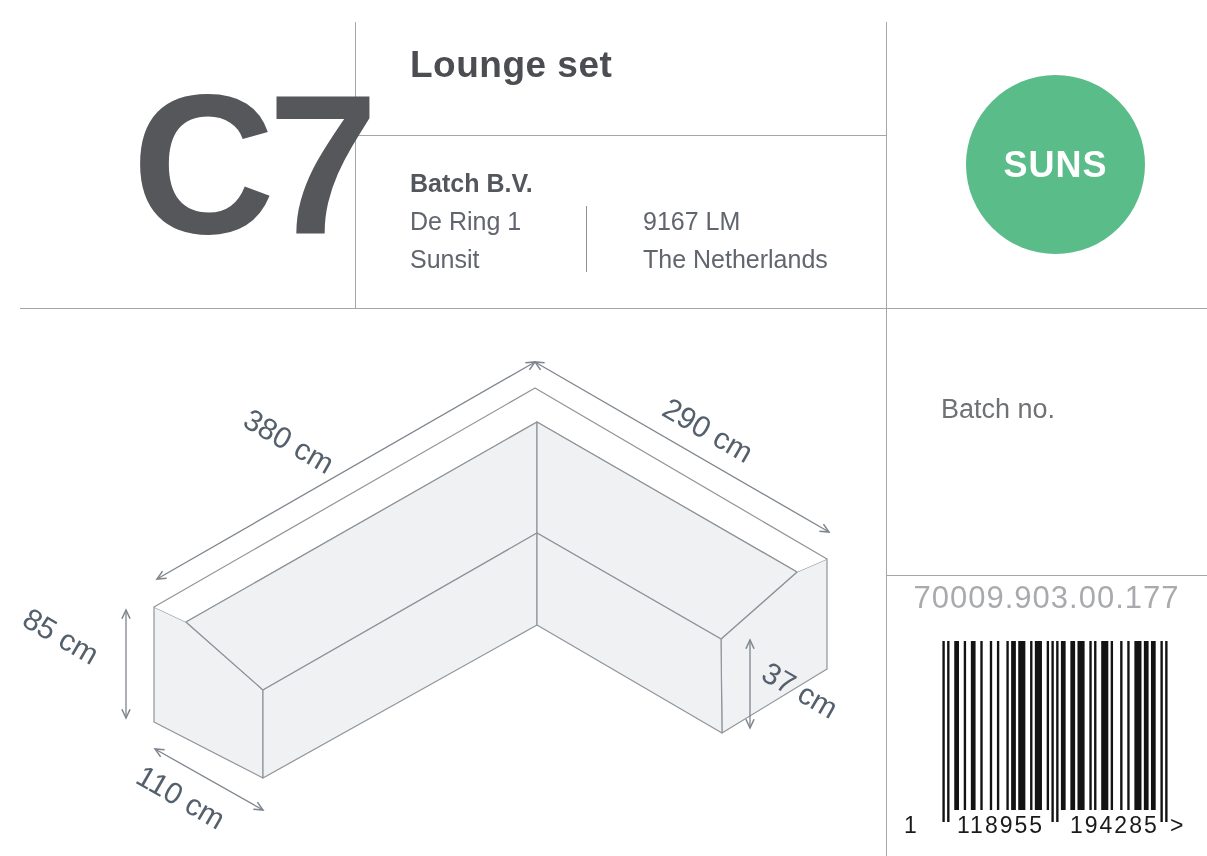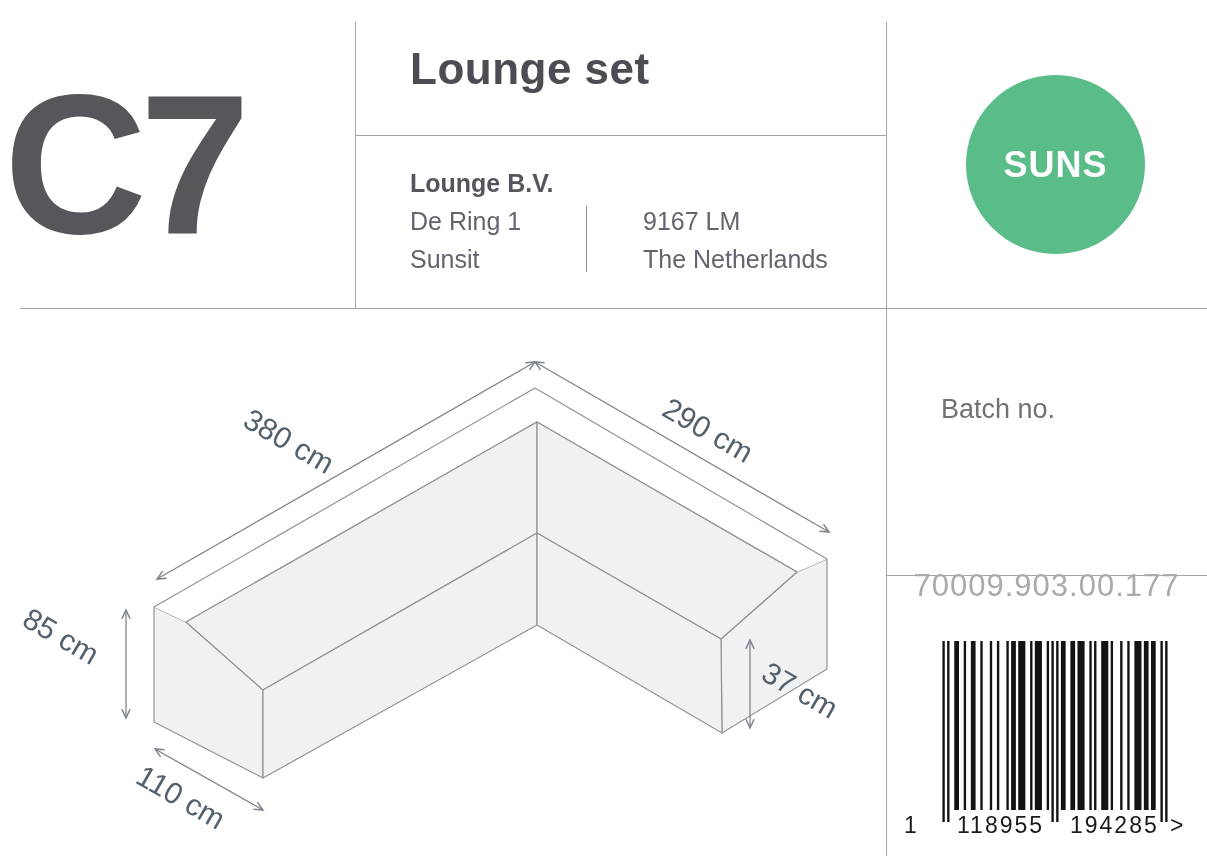--- a/index.html
+++ b/index.html
@@ -1,37 +1,37 @@
 <!DOCTYPE html>
 <html><head>
 <meta charset="utf-8">
 <style>
   html,body{margin:0;padding:0;background:#fff;}
   .label{position:relative;width:1207px;height:856px;background:#ffffff;
          font-family:"Liberation Sans",sans-serif;overflow:hidden;}
   .gridline{position:absolute;background:#a5a6a8;}
   
-  .cell-c7{position:absolute;left:4px;top:22px;width:335px;height:286px;
-           display:flex;align-items:center;justify-content:flex-start;}
+  .cell-c7{position:absolute;left:36px;top:22px;width:335px;height:286px;
+           display:flex;align-items:center;justify-content:flex-end;}
   .c7{font-size:198px;font-weight:700;color:#56575b;letter-spacing:-7px;line-height:1;}
   
-  .title{position:absolute;left:410px;top:44px;font-size:44px;font-weight:700;
+  .title{position:absolute;left:410px;top:44px;font-size:37px;font-weight:700;
          color:#4b4d52;letter-spacing:.5px;}
   .addr{position:absolute;font-size:25px;color:#61656d;line-height:38px;white-space:nowrap;}
   .addr-left{left:410px;top:164px;}
   .addr-right{left:643px;top:202px;}
   .company{font-weight:700;color:#53565c;}
   .addr-divider{position:absolute;left:586px;top:206px;width:1px;height:66px;background:#8d9095;}
   
   .logo{position:absolute;left:966px;top:75px;width:179px;height:179px;border-radius:50%;
         background:#5abc88;display:flex;align-items:center;justify-content:center;}
   .logo span{color:#ffffff;font-size:36px;font-weight:700;letter-spacing:1px;}
   
   .batch{position:absolute;left:941px;top:348px;font-size:27px;color:#6f7175;margin-top:46px;}
-  .artno{position:absolute;left:886px;top:568px;width:321px;text-align:center;
+  .artno{position:absolute;left:886px;top:580px;width:321px;text-align:center;
          font-size:31px;color:#a8aaad;letter-spacing:1px;}
   .barcode-svg{position:absolute;left:942px;top:641px;}
   .bcd{position:absolute;top:812px;font-size:23px;color:#1a1a1a;letter-spacing:2px;}
   .bcd-1{left:904px;letter-spacing:0;}
   .bcd-l{left:957px;}
   .bcd-r{left:1070px;}
   .bcd-s{left:1170px;letter-spacing:0;}
   .sofa{position:absolute;left:0;top:330px;}
 </style>
 </head>
@@ -44,21 +44,21 @@
   <div class="gridline" style="left:355px;top:135px;width:531px;height:1px"></div>
   <div class="gridline" style="left:20px;top:308px;width:1187px;height:1px"></div>
   <div class="gridline" style="left:886px;top:575px;width:321px;height:1px"></div>
 
   <div class="cell-c7">
     <span class="c7">C7</span>
   </div>
 
   <div class="title">Lounge set</div>
   <div class="addr addr-left">
-    <div class="company">Lounge B.V.</div>
+    <div class="company">Batch B.V.</div>
     <div>De Ring 1</div>
     <div>Sunsit</div>
   </div>
   <div class="addr-divider"></div>
   <div class="addr addr-right">
     <div>9167 LM</div>
     <div>The Netherlands</div>
   </div>
 
   <div class="logo" style="background: rgb(90, 188, 136);">

